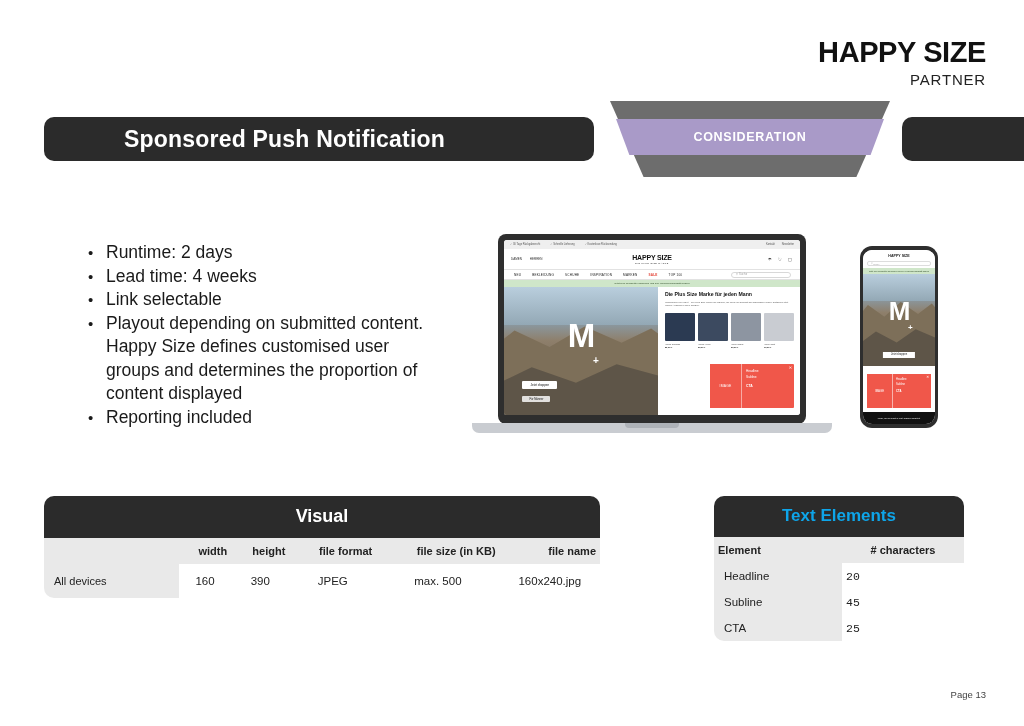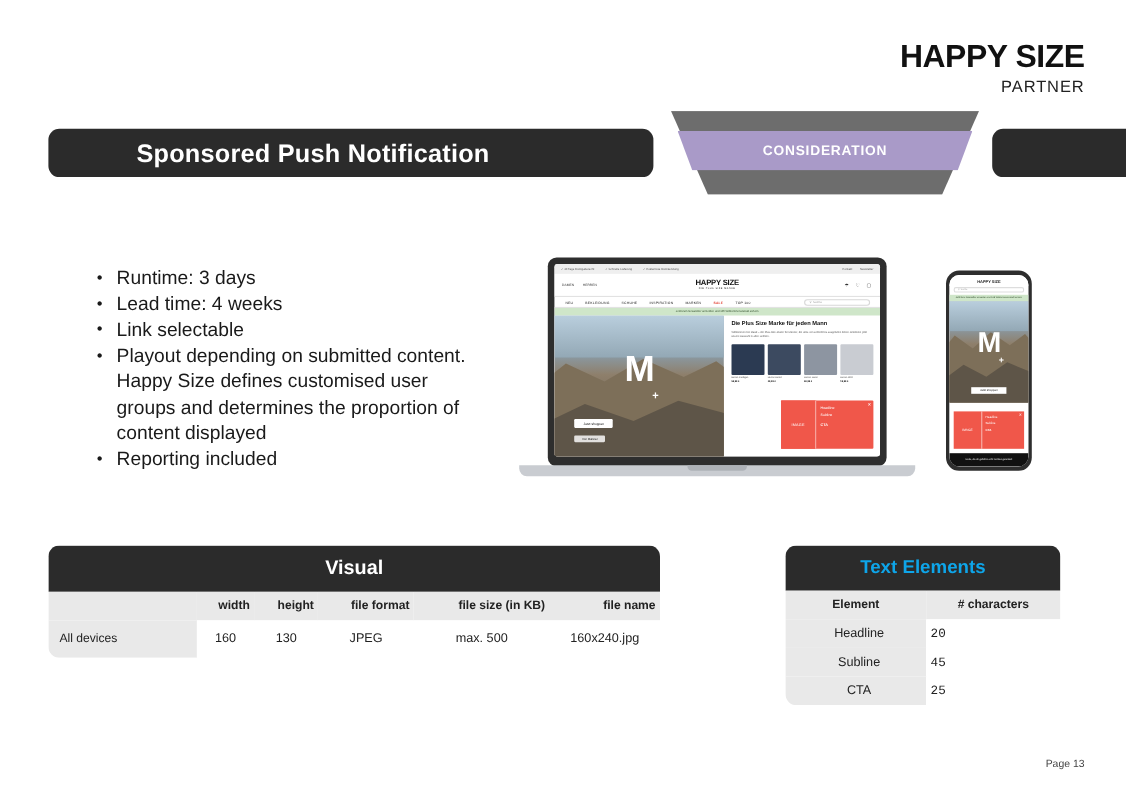--- a/index.html
+++ b/index.html
@@ -574,21 +574,21 @@
     text-align: left;
   }
   .text-card th.c2 { text-align: center; }
   .text-card td {
     padding: 6.5px 4px;
     font-size: 11.5px;
     color: #222;
   }
   .text-card td.c1 { background: #e9e9e9; padding-left: 10px; }
   .text-card td.c2 { text-align: left; background: #fff; font-family: Liberation Mono, monospace; }
-  .text-card .col1 { width: 128px; text-align: center; }
+  .text-card .col1 { width: 128px; }
 
   .page-num {
     position: absolute;
     right: 38px; bottom: 26px;
     font-size: 9.5px;
     color: #444;
   }
 </style>
 </head>
 <body>
@@ -607,21 +607,21 @@
   <div class="funnel-light">
     <span class="funnel-label">CONSIDERATION</span>
   </div>
 </div>
 
 <div class="right-pill"></div>
 
 <div class="bullets">
   <div class="bullet-row">
     <span class="bullet-dot">•</span>
-    <span class="bullet-text">Runtime: 3 days</span>
+    <span class="bullet-text">Runtime: 2 days</span>
   </div>
   <div class="bullet-row">
     <span class="bullet-dot">•</span>
     <span class="bullet-text">Lead time: 4 weeks</span>
   </div>
   <div class="bullet-row">
     <span class="bullet-dot">•</span>
     <span class="bullet-text">Link selectable</span>
   </div>
   <div class="bullet-row">
@@ -781,21 +781,21 @@
         <th>height</th>
         <th>file format</th>
         <th>file size (in KB)</th>
         <th>file name</th>
       </tr>
     </thead>
     <tbody>
       <tr>
         <td class="first col-first">All devices</td>
         <td>160</td>
-        <td>130</td>
+        <td>390</td>
         <td>JPEG</td>
         <td>max. 500</td>
         <td>160x240.jpg</td>
       </tr>
     </tbody>
   </table>
 </div>
 
 <div class="text-card">
   <div class="text-head">Text Elements</div>

